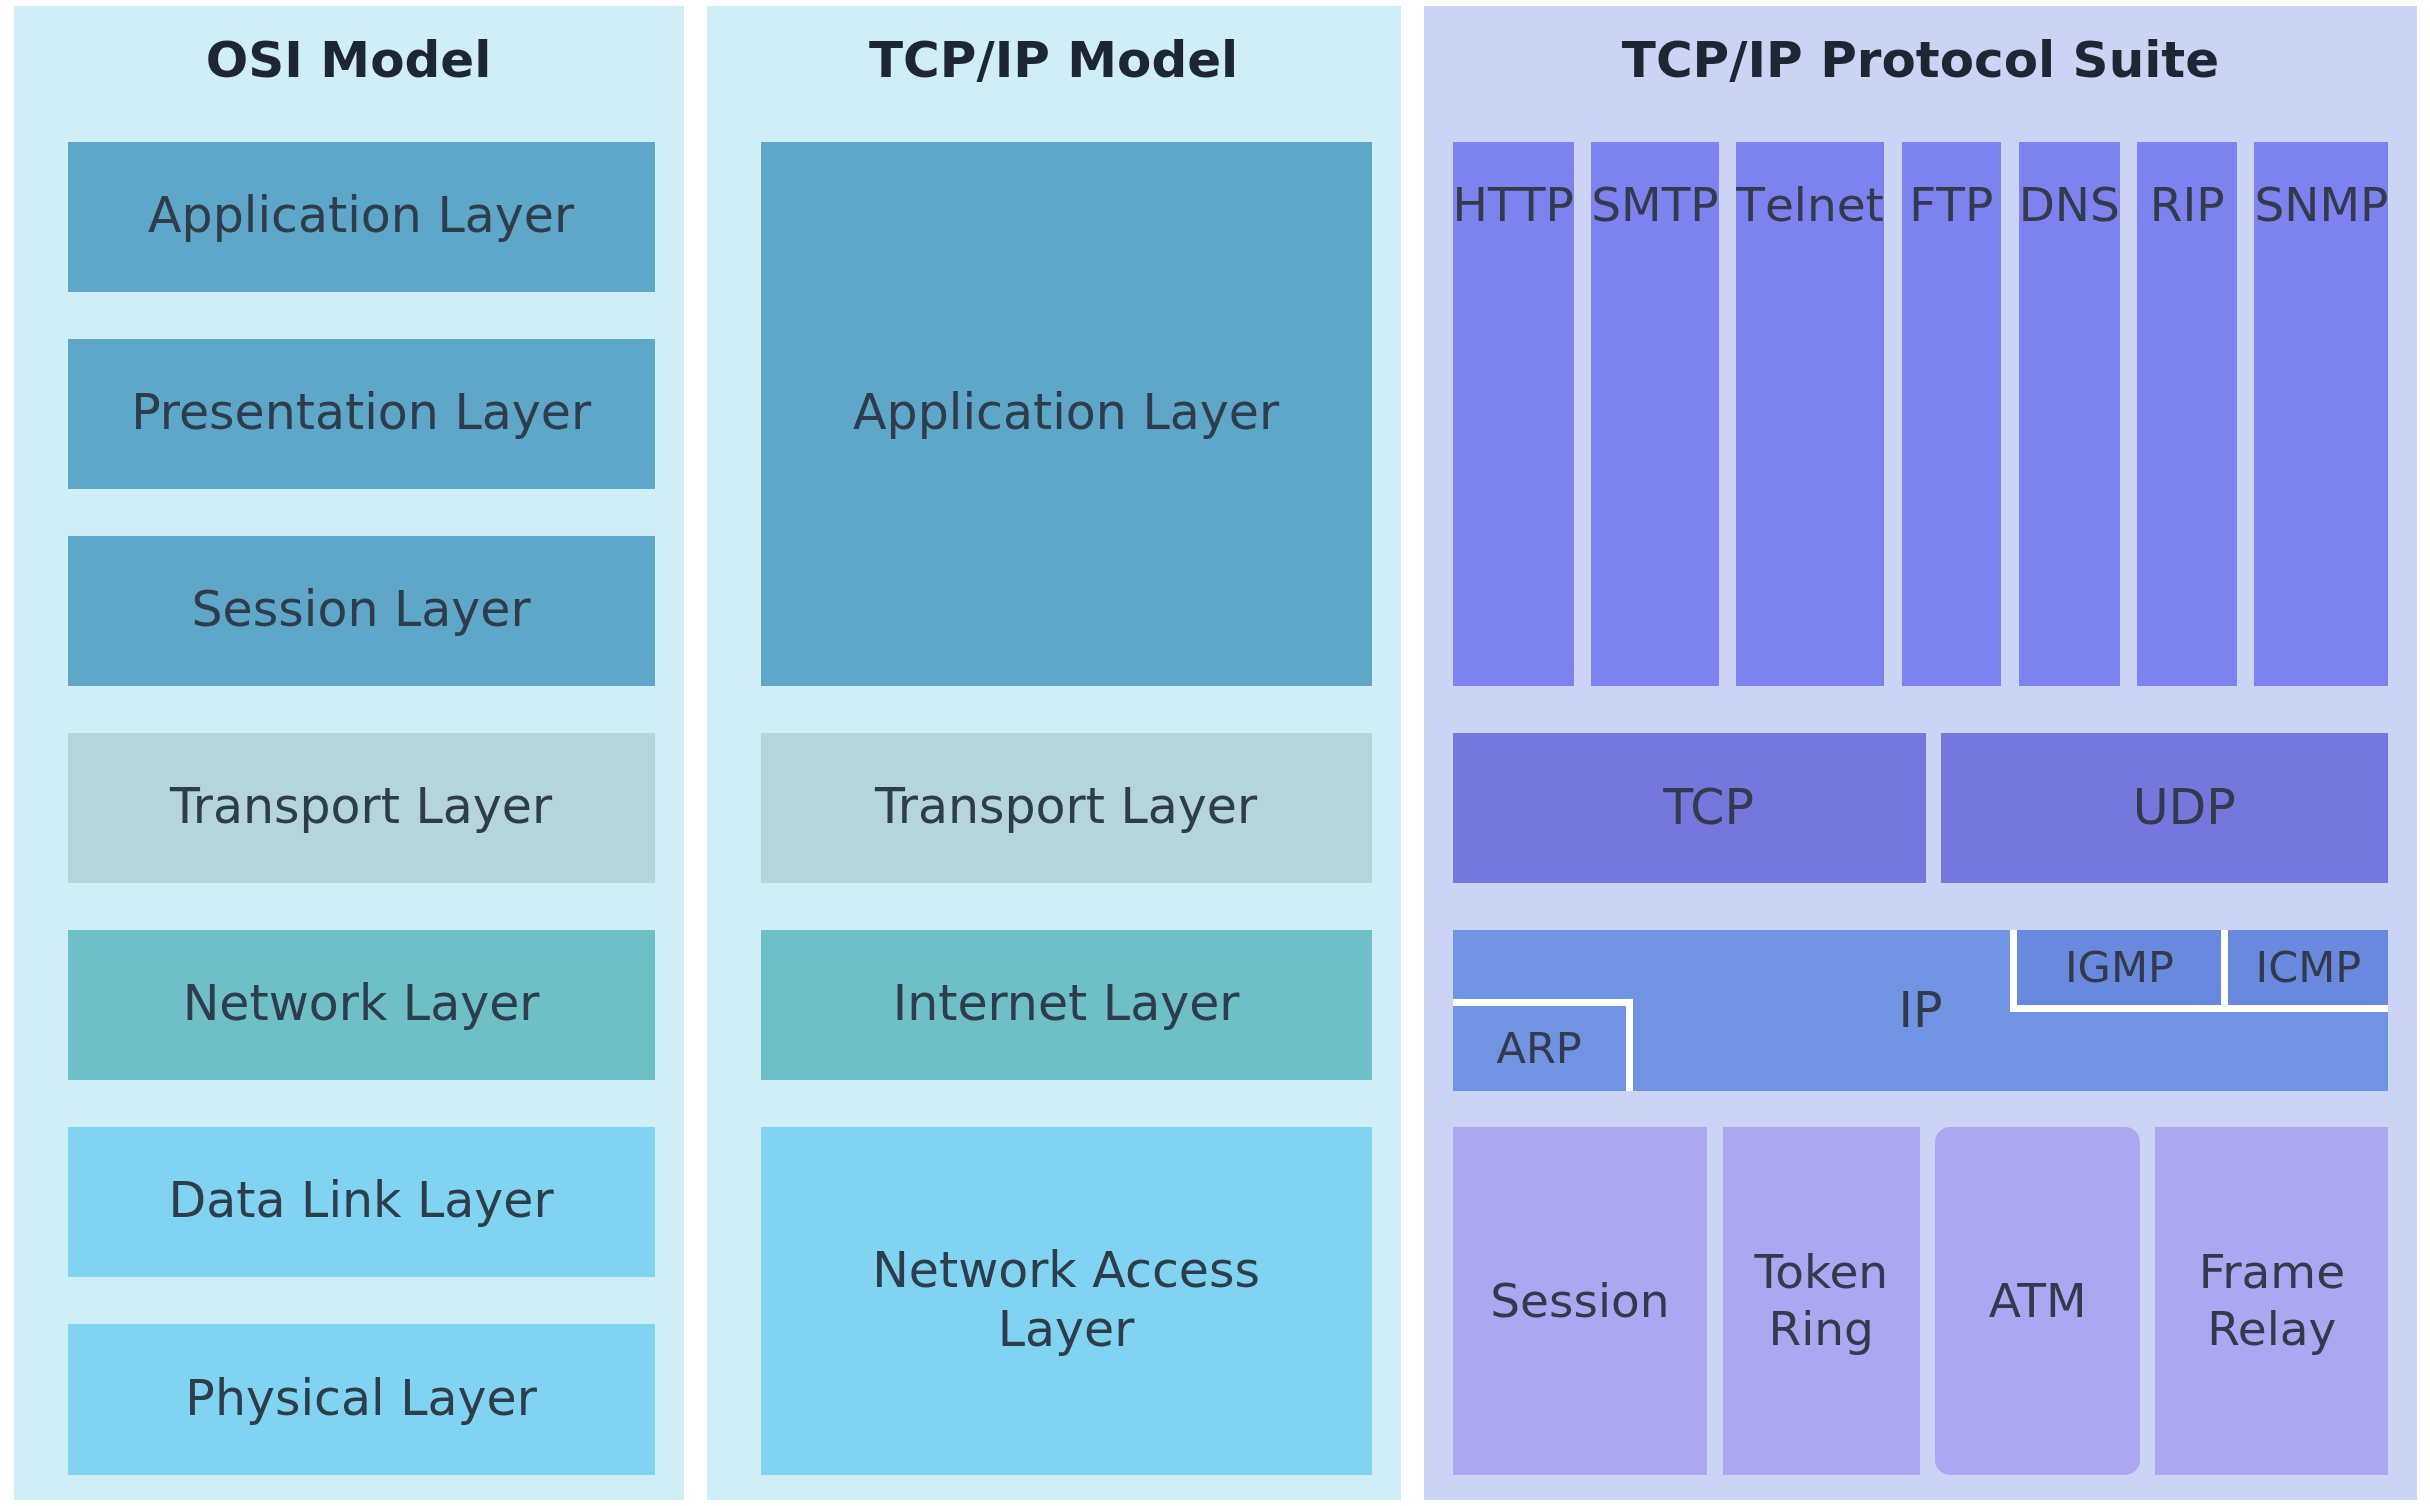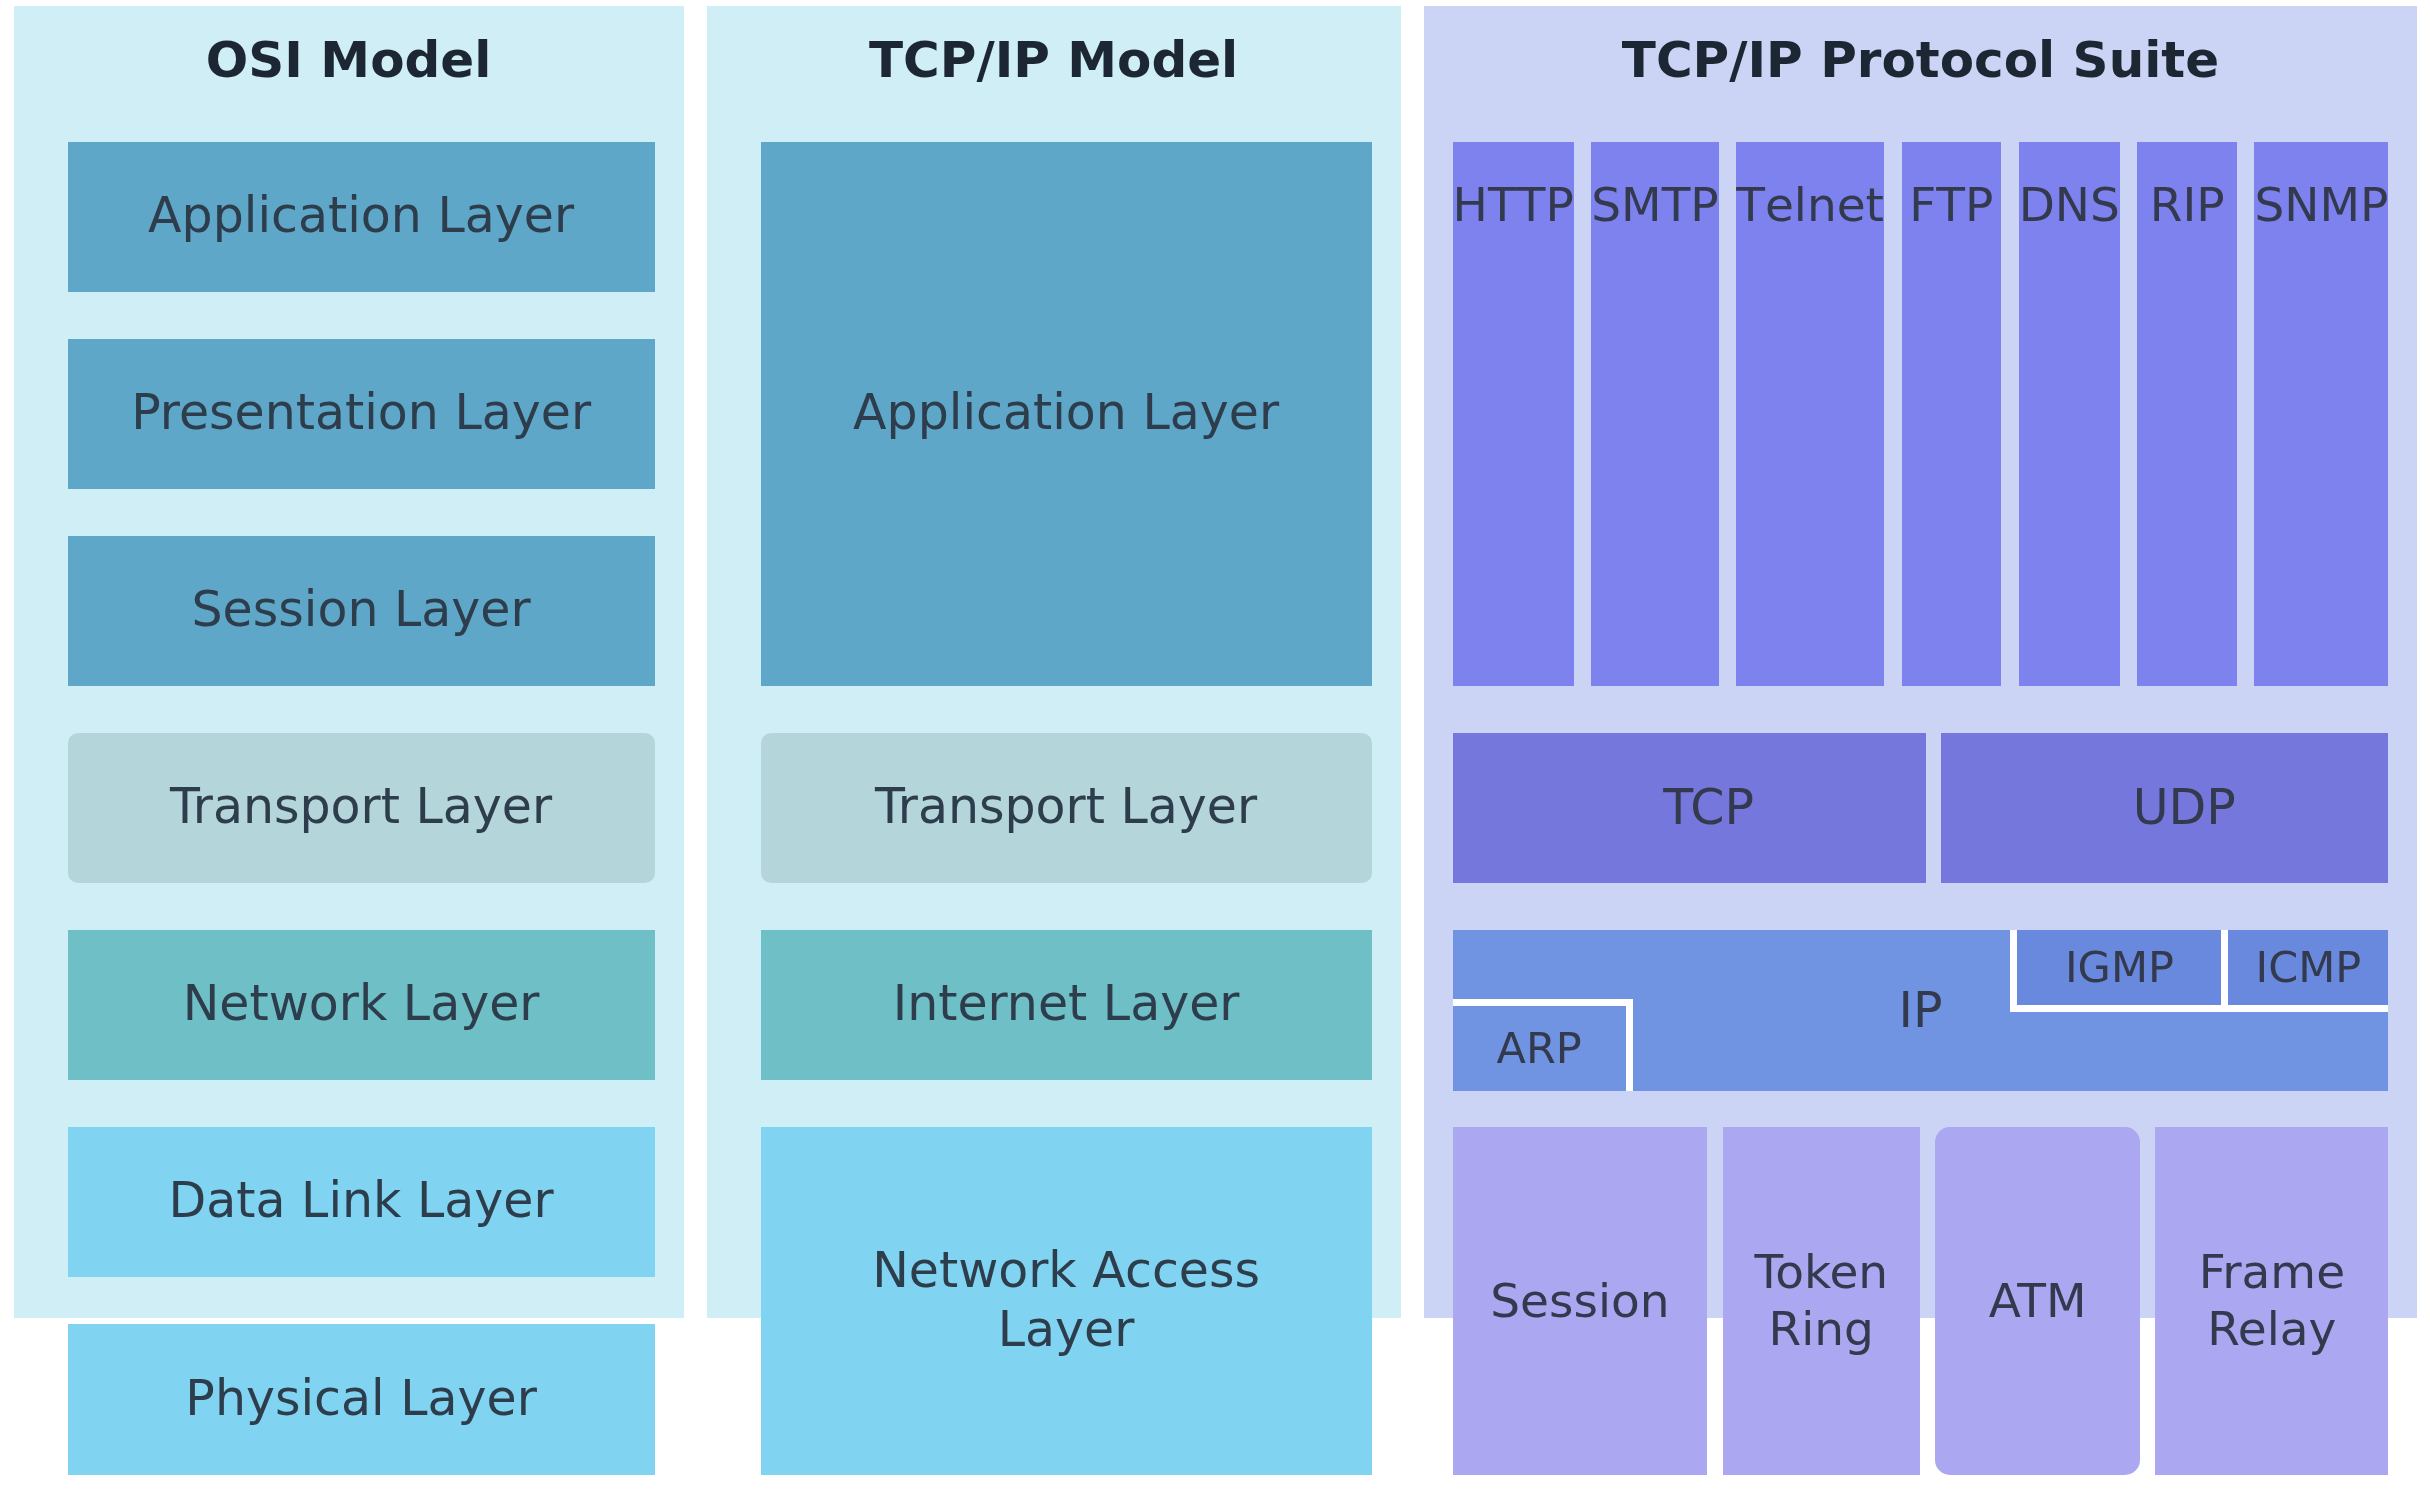--- a/index.html
+++ b/index.html
@@ -8,21 +8,21 @@
     background: var(--page-bg, #ffffff);
     font-family: "DejaVu Sans", "Liberation Sans", sans-serif;
     color: var(--text-dark, #2e3d4c);
   }
   .canvas {
     position: relative;
     width: 2431px; height: 1506px;
     display: flex; gap: 23px;
     padding: 5.8px 13.6px;
   }
-  .panel { position: relative; height: 1312px; }
+  .panel { position: relative; height: 1494px; }
   .panel-cyan { background: var(--panel-cyan, #cfeef6); }
   .panel-lavender { background: var(--panel-lavender, #ccd4f6); }
   #panel-osi   { flex: 0 0 670px; }
   #panel-tcpip { flex: 0 0 694px; }
   #panel-suite { flex: 1 1 auto; }
 
   .panel-title {
     position: absolute; top: 25px; left: 0; right: 0;
     text-align: center;
     font-size: 50px; font-weight: bold;
@@ -39,21 +39,21 @@
   .r2 { top: 333px; }
   .r3 { top: 530px; }
   .r4 { top: 727px; }
   .r5 { top: 924px; }
   .r6 { top: 1121px; }
   .r7 { top: 1318px; height: 151px; }
   .span-application   { top: 136px;  height: 544px; }
   .span-network-access{ top: 1121px; height: 348px; }
 
   .c-steel { background: var(--steel-blue, #5fa7c9); }
-  .c-pale  { background: var(--pale-teal, #b4d5d9); border-radius: 10px; }
+  .c-pale  { background: var(--pale-teal, #b4d5d9); }
   .c-teal  { background: var(--teal, #6fbfc6); }
   .c-sky   { background: var(--sky-blue, #80d4f1); }
 
   .wrap-label { max-width: 485px; }
 
   
   .proto-row {
     position: absolute; top: 136px; height: 544px; left: 29px; right: 29px;
     display: flex; gap: 17.5px;
   }

